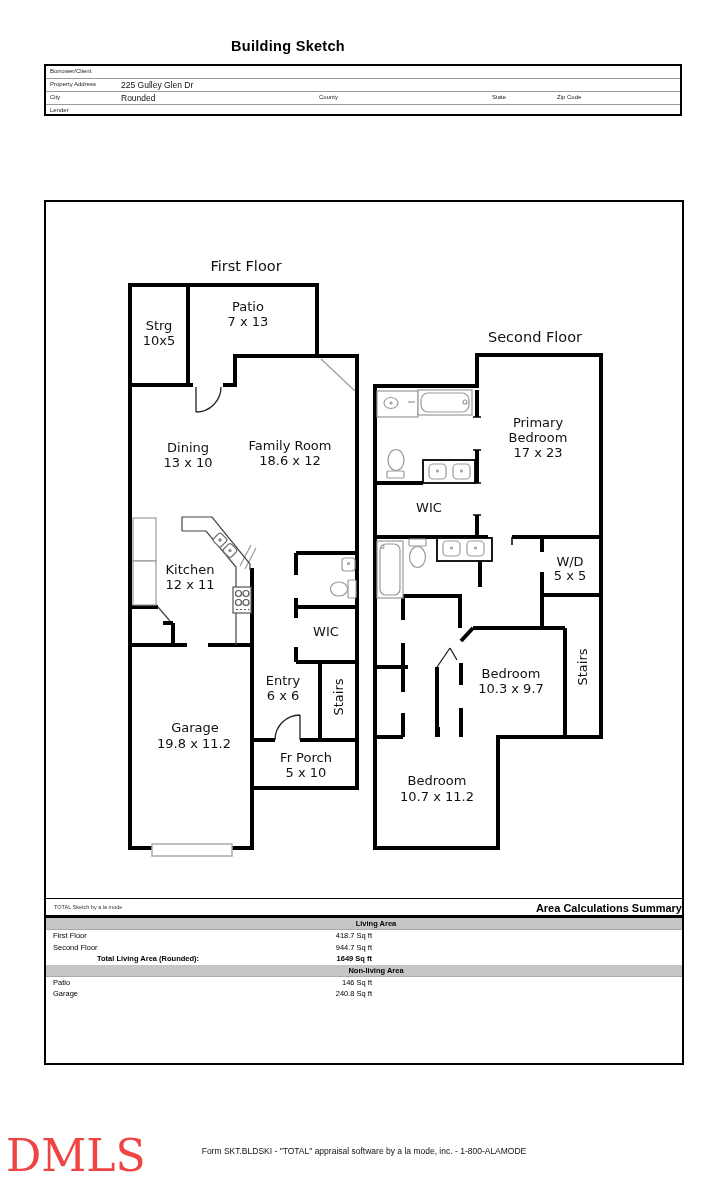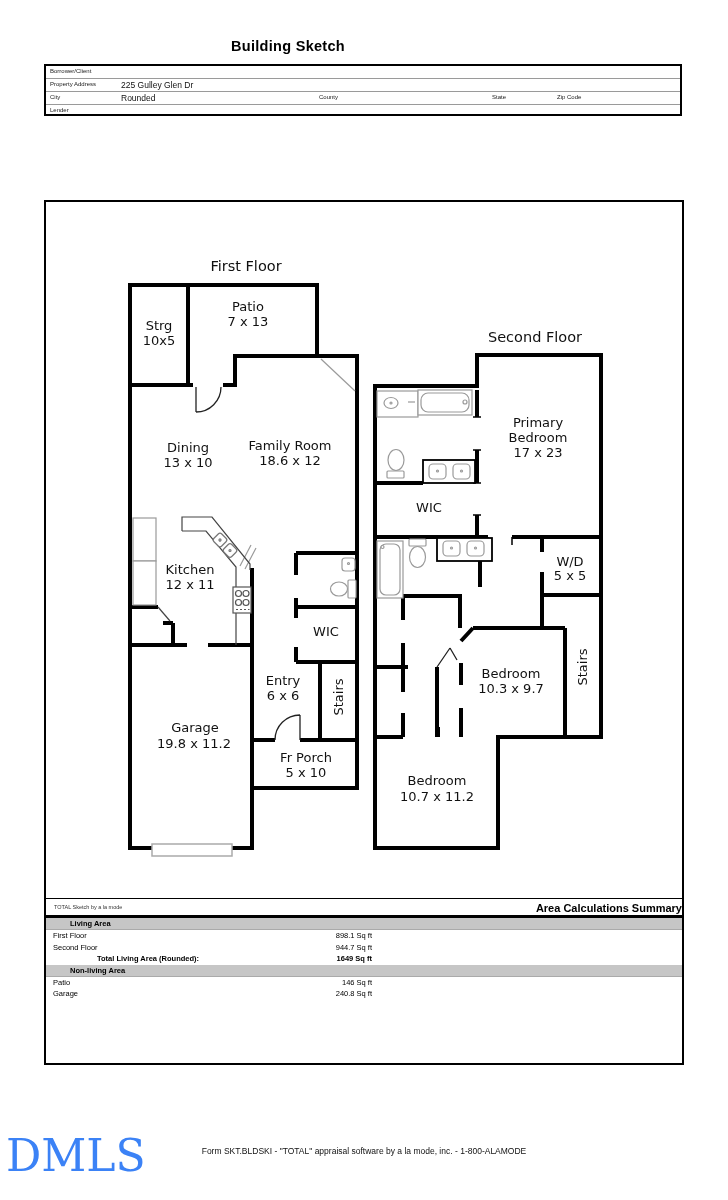--- a/index.html
+++ b/index.html
@@ -16,27 +16,27 @@
   #sketch-svg{left:0;top:0;}
   text{font-family:"DejaVu Sans",sans-serif;fill:#111;}
   .room-label{font-size:13px;}
   .floor-title{font-size:14.5px;}
   
   #summary{left:46px;top:898px;width:636px;border-top:1px solid #000;font-size:7.5px;color:#000;}
   #summary-titlebar{position:relative;height:16px;}
   #summary-note{position:absolute;left:8px;top:5px;font-size:5.5px;color:#333;}
   #summary-title{position:absolute;left:0;top:3px;width:100%;text-align:right;font-size:11px;font-weight:bold;}
   #summary-divider{height:3px;background:#000;}
-  .band{height:11px;line-height:11px;background:#c6c6c6;font-weight:bold;padding-left:24px;border-bottom:1px solid #aaa;}
+  .band{height:11px;line-height:11px;background:#c6c6c6;font-weight:bold;padding-left:24px;border-bottom:1px solid #aaa;text-align:center;}
   .srow{position:relative;height:11.5px;line-height:11.5px;}
   .srow .lbl{padding-left:7px;}
   .srow .val{position:absolute;top:0;left:180px;width:146px;text-align:right;}
   .srow.total{font-weight:bold;padding-left:44px;}
   
-  #footer-logo{left:6px;top:1130px;font-family:"DejaVu Serif",serif;font-size:44px;font-weight:200;color:#3b82f6;letter-spacing:0px;}
+  #footer-logo{left:6px;top:1130px;font-family:"DejaVu Serif",serif;font-size:44px;font-weight:200;color:#ef4444;letter-spacing:0px;}
   #footer-line{left:0;top:1146px;width:728px;text-align:center;font-size:8.5px;color:#111;}
 </style>
 </head>
 <body>
 
 <div class="abs" id="page-title">Building Sketch</div>
 
 <div class="abs" id="header-form">
   <div class="form-row">
     <span class="f-label" style="left:4px">Borrower/Client</span>
@@ -201,21 +201,21 @@
 
 <div class="abs" id="summary">
   <div id="summary-titlebar">
     <span id="summary-note">TOTAL Sketch by a la mode</span>
     <div id="summary-title">Area Calculations Summary</div>
   </div>
   <div id="summary-divider"></div>
   <div class="band">Living Area</div>
   <div class="srow">
     <span class="lbl">First Floor</span>
-    <span class="val">898.1 Sq ft</span>
+    <span class="val">418.7 Sq ft</span>
   </div>
   <div class="srow">
     <span class="lbl">Second Floor</span>
     <span class="val">944.7 Sq ft</span>
   </div>
   <div class="srow total">
     <span class="lbl">Total Living Area (Rounded):</span>
     <span class="val">1649 Sq ft</span>
   </div>
   <div class="band">Non-living Area</div>

